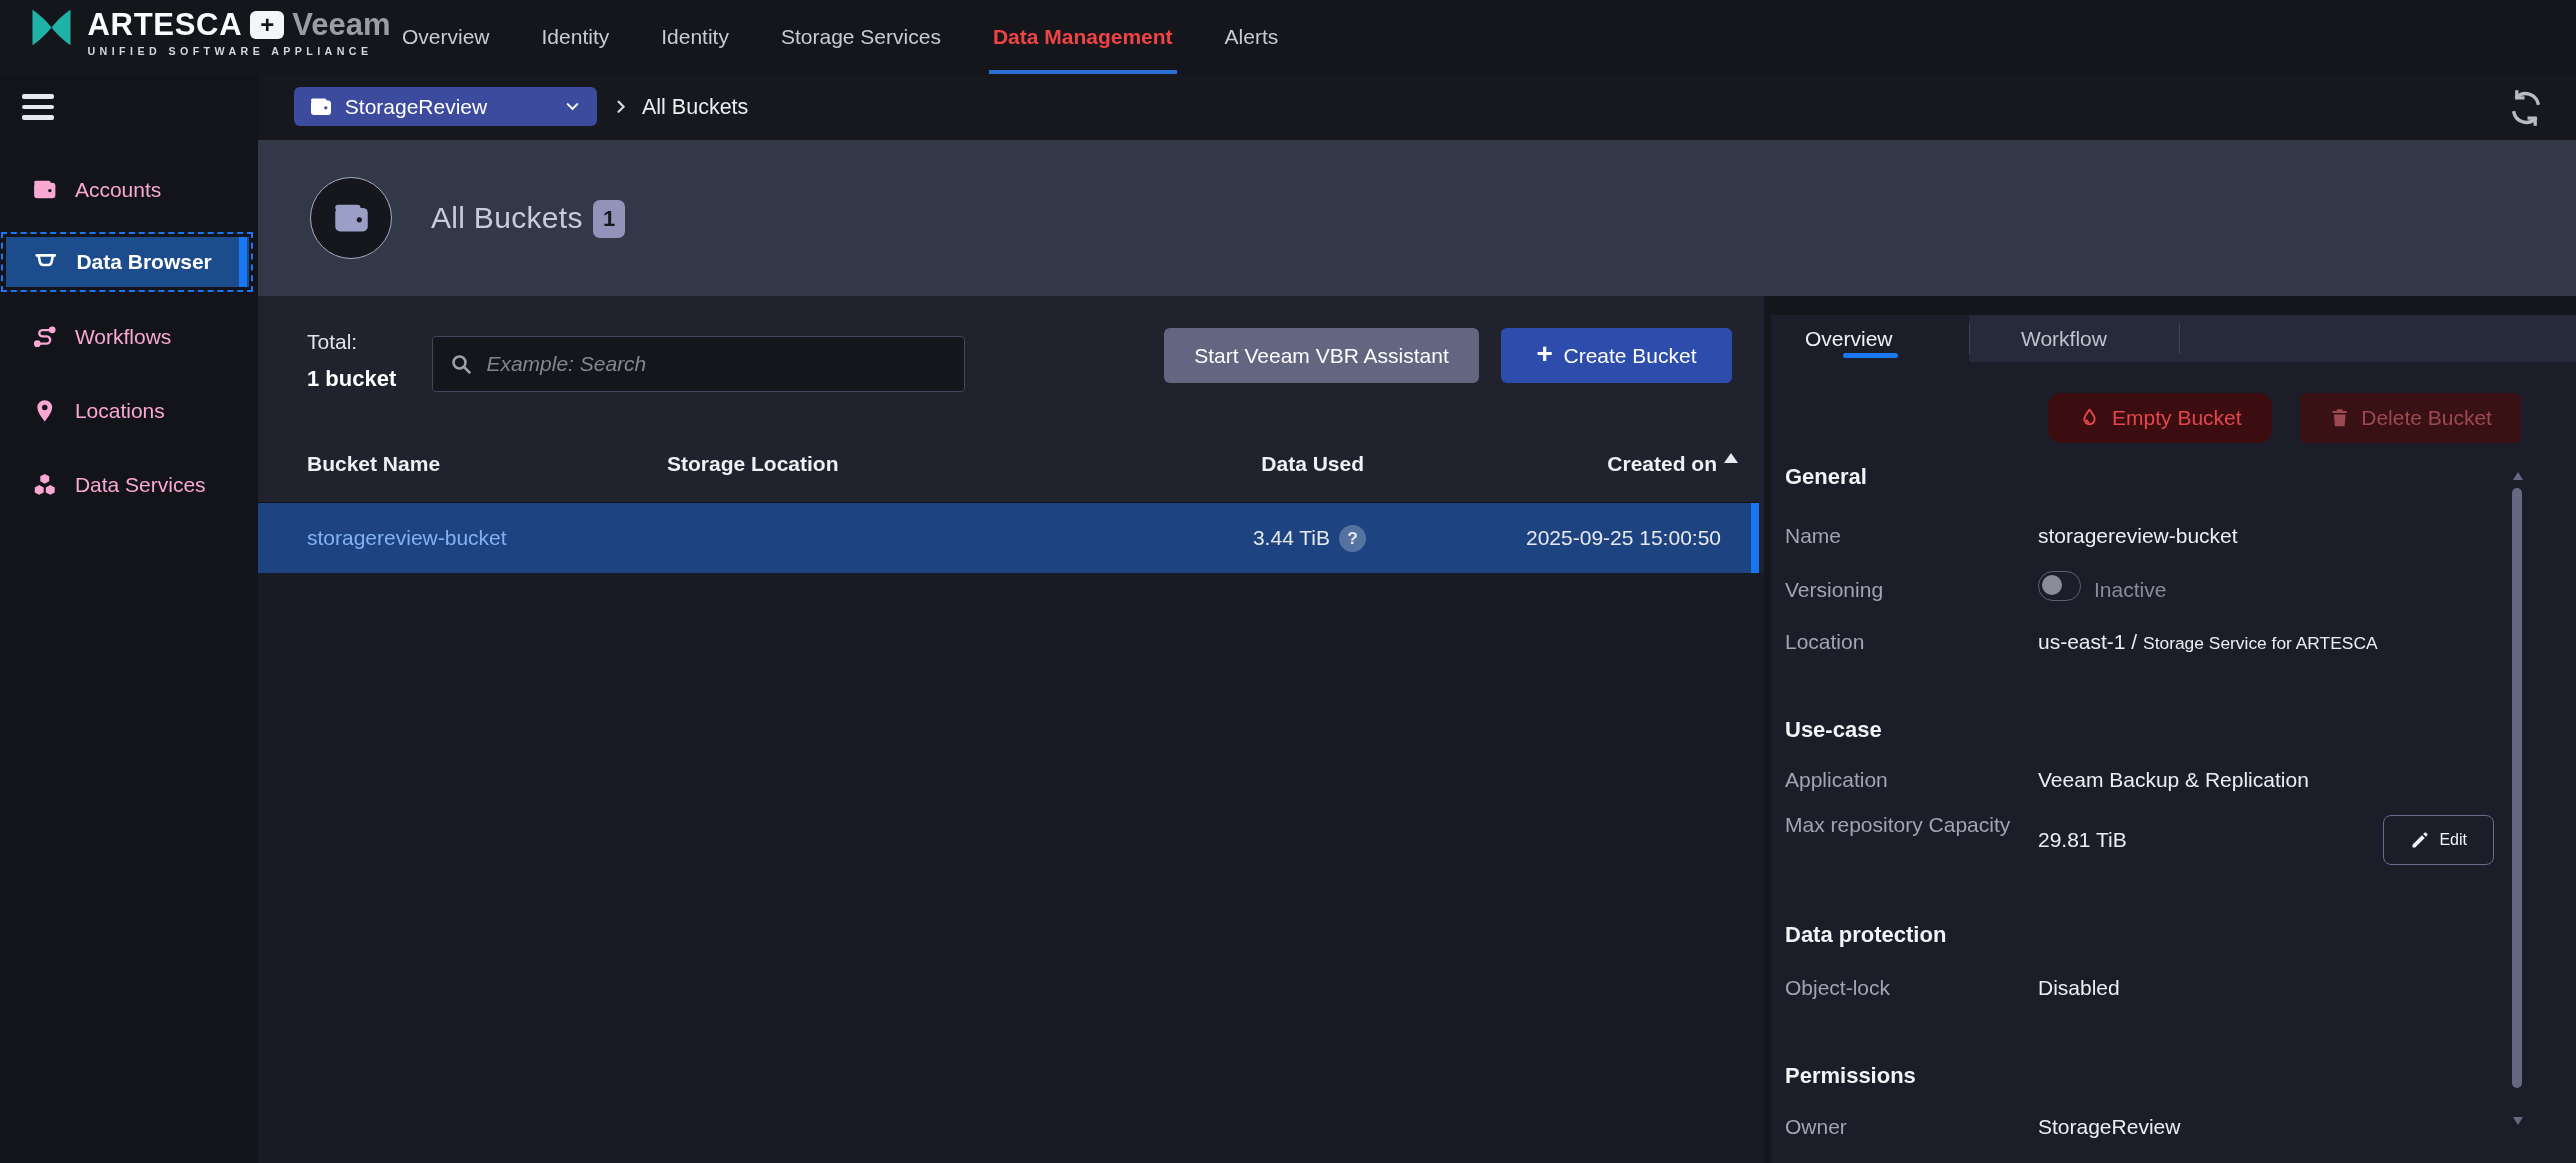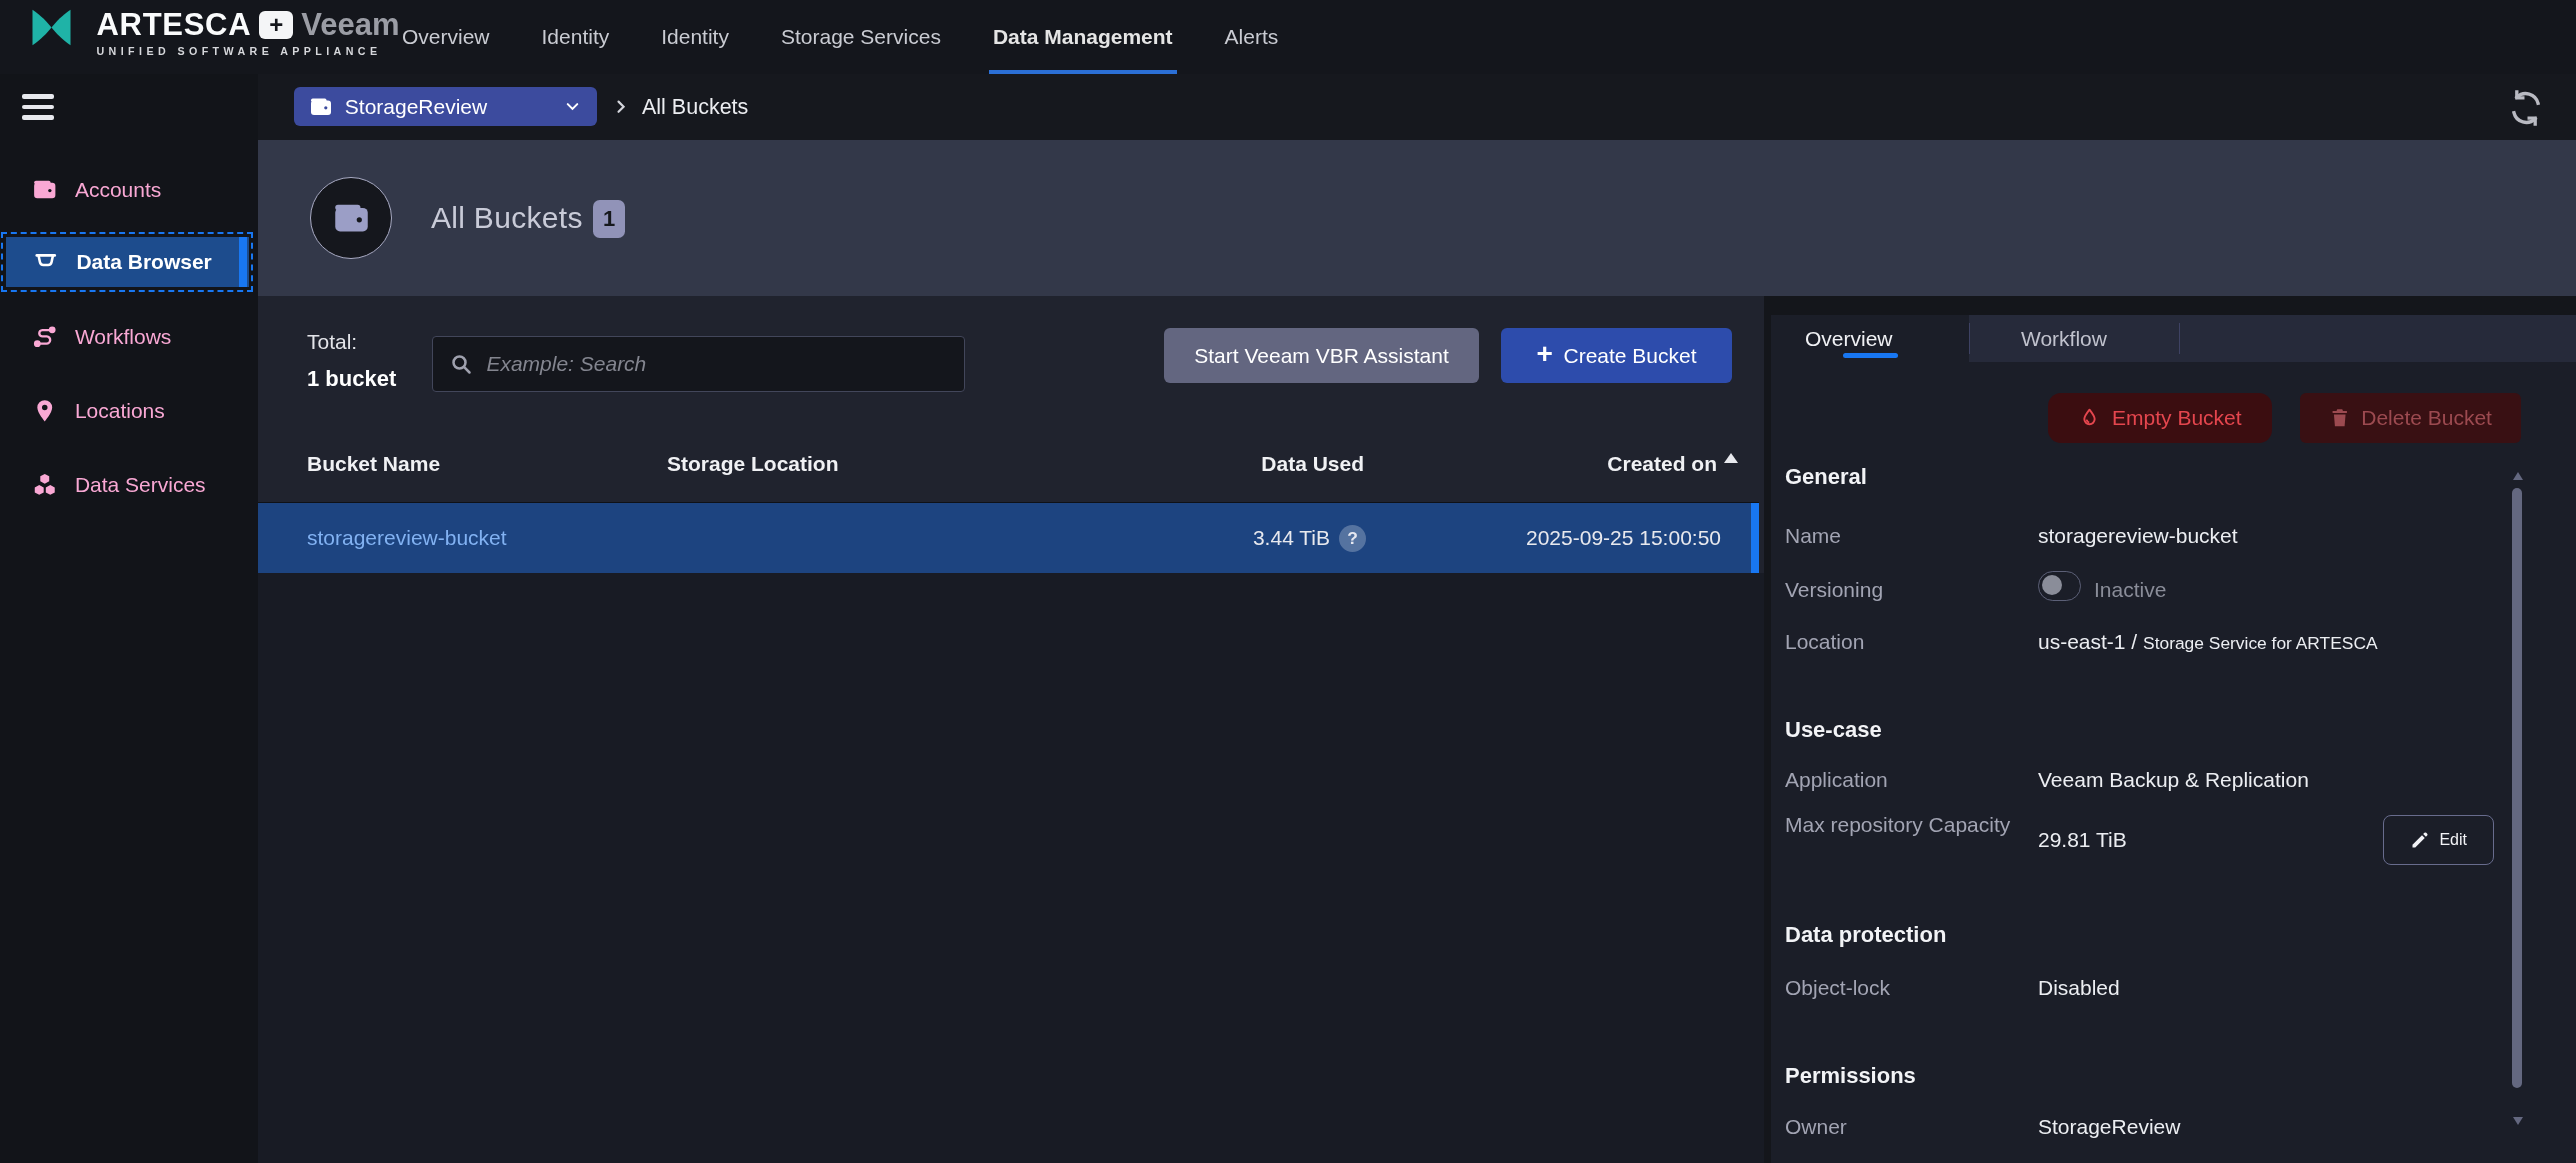--- a/index.html
+++ b/index.html
@@ -4,32 +4,32 @@
 <style>
   * { margin:0; padding:0; box-sizing:border-box; }
   html,body { background:#0b0c10; }
   body { font-family:"Liberation Sans","DejaVu Sans",sans-serif; color:#E8E9EE; }
   #screen { position:relative; width:2576px; height:1164px; background:#14161B; overflow:hidden; }
 
   svg { display:block; }
 
   
   .topbar { position:absolute; left:0; top:0; width:2576px; height:74px; background:#14161C; }
-  .logo { position:absolute; left:29.5px; top:8px; display:flex; align-items:flex-start; gap:24px; }
+  .logo { position:absolute; left:29.5px; top:8px; display:flex; align-items:flex-start; gap:15px; }
   .logo-mark svg { width:43px; height:39px; }
   .logo-texts { display:flex; flex-direction:column; }
   .logo-row { display:flex; align-items:center; gap:8px; }
   .logo-brand { font-size:31px; font-weight:800; letter-spacing:0.7px; color:#FAFBFC; line-height:1.1; }
   .logo-plusbox { width:34px; height:28px; background:#F4F5F7; border-radius:6px; color:#14161C; font-size:24px; font-weight:800; display:flex; align-items:center; justify-content:center; line-height:1; }
   .logo-partner { font-size:31px; font-weight:700; color:#9B9DA5; line-height:1.1; }
   .logo-subtitle { margin-top:3.4px; font-size:10.7px; letter-spacing:4.4px; color:#D6D7DB; font-weight:600; }
 
   .nav { position:absolute; left:402px; top:0; height:74px; display:flex; align-items:center; gap:52px; }
   .nav-item { font-size:21px; color:#C9CBD2; position:relative; height:74px; display:flex; align-items:center; white-space:nowrap; cursor:pointer; }
-  .nav-item.active { color:#e5e5e5; font-weight:700;text-align:center; }
+  .nav-item.active { color:#ef4444; font-weight:700;text-align:center; }
   .nav-item.active::after { content:""; position:absolute; left:-4px; right:-4px; bottom:0; height:4px; background:var(--nav_underline,#2B6FD6); }
 
   .top-right { position:absolute; right:35px; top:0; height:74px; display:flex; align-items:center; }
   .icon-gear { width:36px; height:36px; color:#E4E5EA; margin-right:75px; cursor:pointer; }
   .bell-wrap { position:relative; margin-right:64px; cursor:pointer; }
   .bell-wrap svg { width:38px; height:38px; color:var(--bell,#F6E71D); }
   .bell-dot { position:absolute; right:-10.7px; bottom:-2.7px; width:23px; height:28px; border-radius:50%; background:#1A7EF2; }
   .user-menu { display:flex; align-items:center; gap:12px; cursor:pointer; }
   .user-menu svg { width:39px; height:35px; color:#E8E9EE; }
   .user-name { font-size:21px; color:#EEF0F3; white-space:nowrap; }

